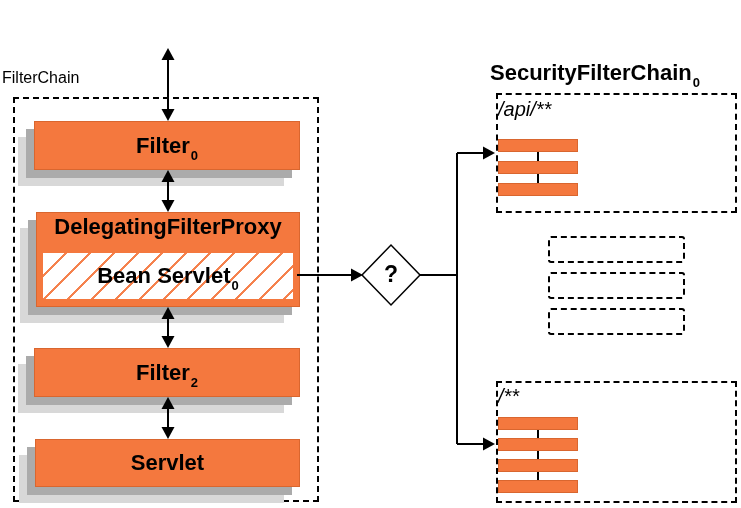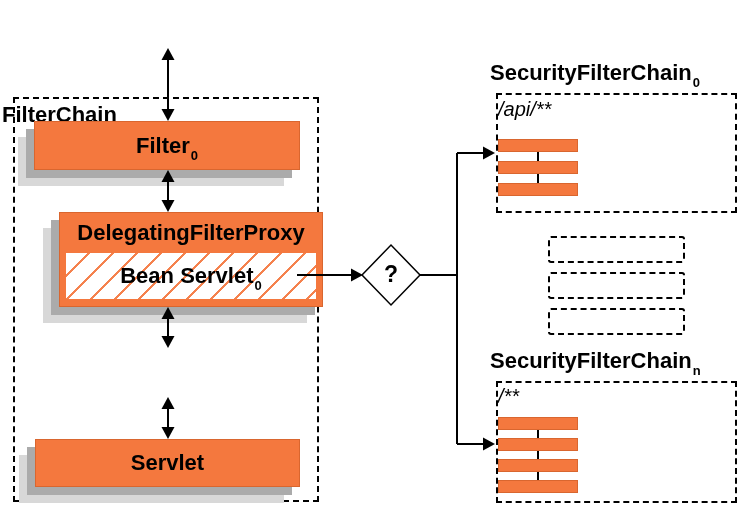--- a/index.html
+++ b/index.html
@@ -13,34 +13,34 @@
   .node-label{font-weight:bold;font-size:22px;line-height:1;white-space:nowrap;}
   .sub{font-size:13px;font-weight:bold;position:relative;top:7px;margin-left:1px;}
 
   #client-box{
     left:37px;top:1px;width:264px;height:47px;box-sizing:border-box;
     background:var(--purple);border:2px solid var(--purple-border);
     box-shadow:-15px 14px 0 var(--shadow-mid);
     display:flex;align-items:center;justify-content:center;
   }
 
-  #filterchain-title{left:2px;top:69px;font-weight:bold;font-size:22px;margin-top:33px;}
+  #filterchain-title{left:2px;top:69px;font-weight:normal;font-size:16px;}
 
   #filterchain-box{
     left:13px;top:97px;width:306px;height:405px;box-sizing:border-box;
     border:2px dashed #000;
   }
 
   .orange-node{
     background:var(--orange);border:1px solid var(--orange-border);box-sizing:border-box;
     box-shadow:-8px 8px 0 var(--shadow-dark),-16px 16px 0 var(--shadow-light);
     display:flex;align-items:center;justify-content:center;
   }
   #filter0-box{left:34px;top:121px;width:266px;height:49px;}
-  #dfp-box{left:36px;top:212px;width:264px;height:95px;flex-direction:column;justify-content:flex-start;padding-top:9px;margin-left:23px;}
+  #dfp-box{left:36px;top:212px;width:264px;height:95px;flex-direction:column;justify-content:flex-start;padding-top:3px;}
   #bean-filter-box{
     position:absolute;left:4px;right:4px;bottom:5px;height:50px;box-sizing:border-box;
     border:2px solid var(--orange);
     background:repeating-linear-gradient(135deg,#ffffff 0 15px,var(--hatch) 15px 17px);
     display:flex;align-items:center;justify-content:center;
   }
   #filter2-box{left:34px;top:348px;width:266px;height:49px;}
   #servlet-box{left:35px;top:439px;width:265px;height:48px;}
 
   
@@ -88,20 +88,23 @@
     <span class="node-label"><span>Filter</span><span class="sub">0</span></span>
   </div>
 
   <div class="abs orange-node" id="dfp-box">
     <span class="node-label">DelegatingFilterProxy</span>
     <div id="bean-filter-box">
       <span class="node-label"><span>Bean Servlet</span><span class="sub">0</span></span>
     </div>
   </div>
 
+  <div class="abs orange-node" id="filter2-box">
+    <span class="node-label"><span>Filter</span><span class="sub">2</span></span>
+  </div>
 
   <div class="abs orange-node" id="servlet-box">
     <span class="node-label">Servlet</span>
   </div>
 
   <div class="abs chain-title" id="sfc0-title"><span>SecurityFilterChain</span><span class="sub">0</span></div>
   <div class="abs chain-box" id="sfc0-box">
     <div class="url-pattern">/api/**</div>
     <div class="bars">
       <div class="bar-connector"></div>
@@ -110,21 +113,20 @@
       <div class="bar"></div>
     </div>
   </div>
 
   <div class="abs" id="placeholder-chains">
     <div class="placeholder-row"></div>
     <div class="placeholder-row"></div>
     <div class="placeholder-row"></div>
   </div>
 
-  <div class="abs chain-title" id="sfcn-title"><span>SecurityFilterChain</span><span class="sub">n</span></div>
   <div class="abs chain-box" id="sfcn-box">
     <div class="url-pattern">/**</div>
     <div class="bars">
       <div class="bar-connector"></div>
       <div class="bar"></div>
       <div class="bar"></div>
       <div class="bar"></div>
       <div class="bar"></div>
     </div>
   </div>

